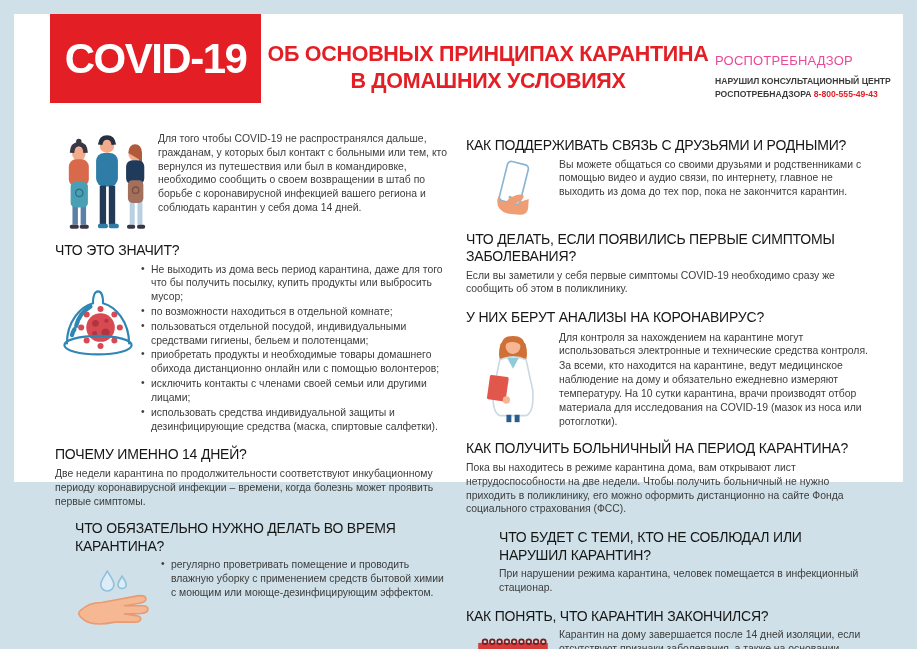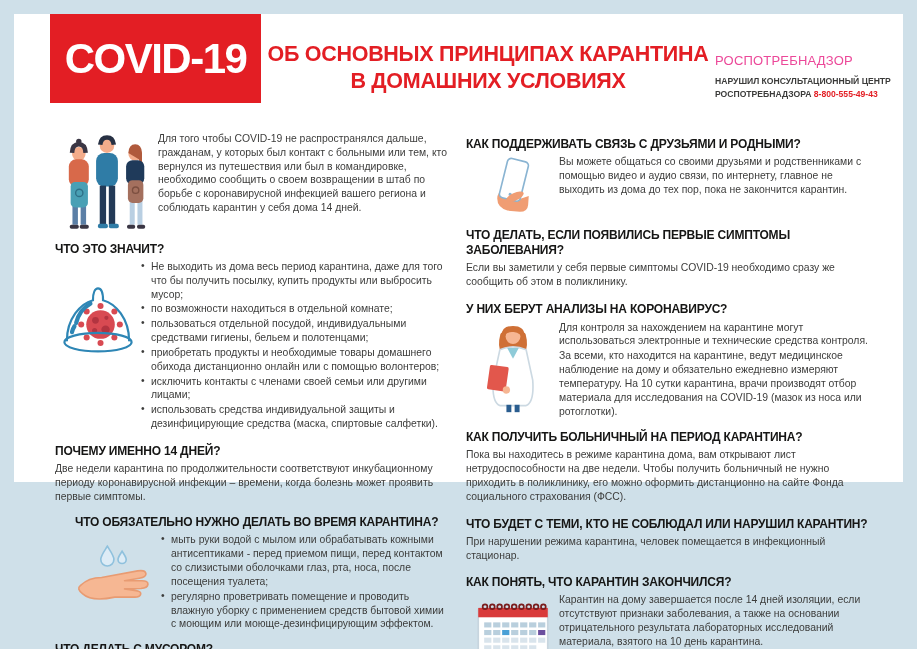--- a/index.html
+++ b/index.html
@@ -31,21 +31,21 @@
   .org{position:absolute;left:701px;top:39px;width:180px;}
   .org-name{font-size:13px;color:#ec4899;letter-spacing:0.2px;}
   .org-sub{margin-top:7px;font-size:8.6px;font-weight:bold;color:#3b3b3a;line-height:1.5;}
   .phone{color:var(--red);}
 
   
   .col{position:absolute;top:104px;font-size:10.4px;color:var(--text);line-height:1.33;}
   .col-left{left:41px;width:393px;}
   .col-right{left:452px;width:406px;}
 
-  .sec{font-size:12px;color:var(--head);font-weight:bold;line-height:1.25;letter-spacing:-0.2px;margin-bottom:3px;}
+  .sec{font-size:14px;color:var(--head);font-weight:normal;line-height:1.25;letter-spacing:-0.2px;margin-bottom:3px;}
   .row{display:flex;align-items:flex-start;}
   .gutter{flex-shrink:0;display:flex;justify-content:center;}
   .g103{width:103px;}
   .g85{width:85px;}
   .g93{width:93px;}
   .grow{flex:1;}
 
   ul.bullets{list-style:none;}
   .bullets li{position:relative;padding-left:11px;margin-bottom:1px;}
   .bullets li::before{content:"\2022";position:absolute;left:1px;top:-1px;}
@@ -60,21 +60,21 @@
   .sec-trash{margin-top:10px;}
 
   
   .sec-touch{margin-top:19px;}
   .phone-svg{margin-top:2px;}
   .sec-symptoms{margin-top:13px;}
   .sec-monitor{margin-top:13px;}
   .sec-monitor .sec{margin-bottom:4px;}
   .monitor-text p{margin-bottom:1px;}
   .sec-sick{margin-top:11px;}
-  .sec-violation{margin-top:13px;}
+  .sec-violation{margin-top:13px;margin-left:33px;}
   .sec-end{margin-top:13px;}
   .calendar-svg{margin-top:3px;}
 </style>
 </head>
 <body>
 
 <div class="card">
 
   <div class="badge">COVID-19</div>
 
@@ -181,21 +181,20 @@
       <div class="sec">ЧТО ОБЯЗАТЕЛЬНО НУЖНО ДЕЛАТЬ ВО ВРЕМЯ КАРАНТИНА?</div>
       <div class="row">
         <div class="gutter g85">
           <svg class="hand-svg" width="82" height="72" viewBox="0 0 100 86">
             <path d="M37 8 C41.5 15 45 19.5 45 24 A8 8 0 0 1 29 24 C29 19.5 32.5 15 37 8 Z" fill="#ddecf6" stroke="#8fc1dd" stroke-width="2"></path>
             <path d="M55 14 C57.8 18.4 60 21.2 60 24 A5 5 0 0 1 50 24 C50 21.2 52.2 18.4 55 14 Z" fill="#ddecf6" stroke="#8fc1dd" stroke-width="2"></path>
             <path d="M4 56 Q14 46 30 46 L74 38 Q83 36.5 84 41 Q85 45.5 76 47 L58 50 L79 50 Q87 50 86.5 54.5 Q86 59 78 59.5 L58 60 L72 62 Q79 63 77.5 67 Q76 70.5 69 70 L46 70 Q18 76 7 66 Q-1 60 4 56 Z" fill="#f6b793" stroke="#e89b72" stroke-width="2" stroke-linejoin="round"></path>
           </svg>
         </div>
         <ul class="bullets grow">
-          <li>мыть руки водой с мылом или обрабатывать кожными антисептиками - перед приемом пищи, перед контактом со слизистыми оболочками глаз, рта, носа, после посещения туалета;</li>
           <li>регулярно проветривать помещение и проводить влажную уборку с применением средств бытовой химии с моющим или моюще-дезинфицирующим эффектом.</li>
         </ul>
       </div>
     </div>
 
     <div class="sec-trash">
       <div class="sec">ЧТО ДЕЛАТЬ С МУСОРОМ?</div>
 
     </div>
 

